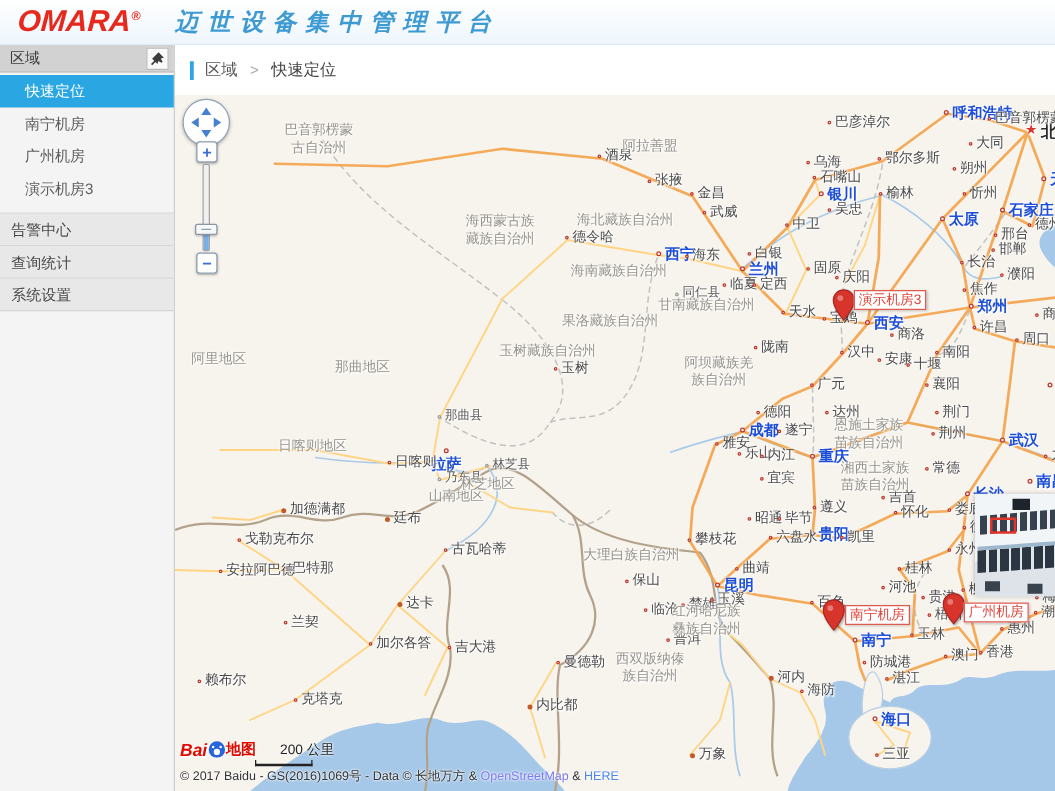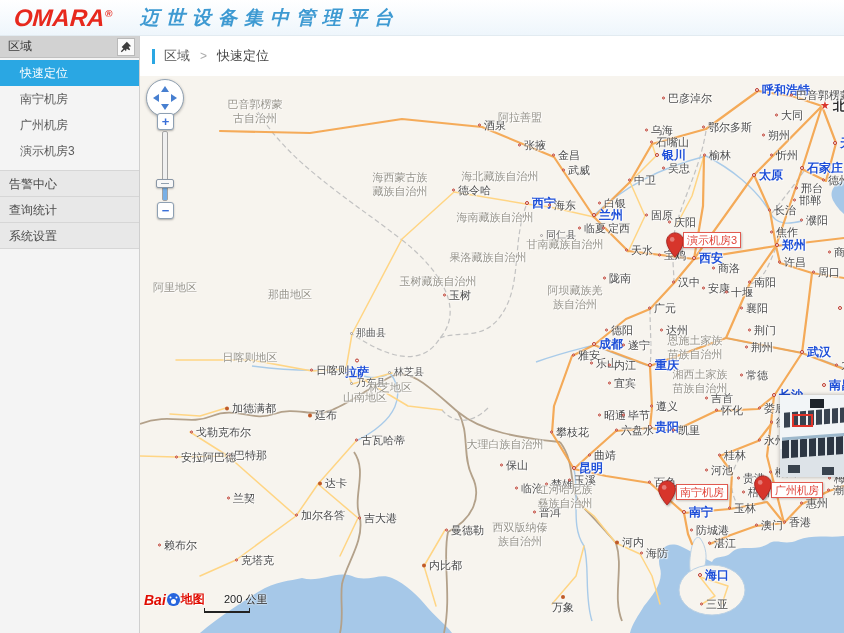--- a/index.html
+++ b/index.html
@@ -756,21 +756,21 @@
         <span class="tx">加德满都</span>
       </div>
       <div class="mlabel cap2" style="left: 178px; top: 407px;">
         <span class="dot"></span>
         <span class="tx">达卡</span>
       </div>
       <div class="mlabel cap2" style="left: 475px; top: 466px;">
         <span class="dot"></span>
         <span class="tx">河内</span>
       </div>
-      <div class="mlabel cap2" style="left: 412px; top: 528px; flex-direction: column;">
+      <div class="mlabel cap2" style="left: 412px; top: 528px;">
         <span class="dot"></span>
         <span class="tx">万象</span>
       </div>
       <div class="mlabel cap2" style="left: 282px; top: 489px;">
         <span class="dot"></span>
         <span class="tx">内比都</span>
       </div>
       <div class="mlabel area" style="left: 35px; top: 212px;">阿里地区</div>
       <div class="mlabel area" style="left: 150px; top: 219px;">那曲地区</div>
       <div class="mlabel area" style="left: 110px; top: 282px;">日喀则地区</div>
@@ -841,13 +841,16 @@
 
   <div class="baidu-logo">
     <span class="bai-txt">Bai</span>
     <span class="paw"></span>
     <span class="ditu-txt">地图</span>
   </div>
   <div class="scale-ctl">
     <div class="scale-txt">200 公里</div>
     <div class="scale-bar"></div>
   </div>
+  <div class="attribution">
+    <span>© 2017 Baidu - GS(2016)1069号 - Data © 长地万方 &amp; </span><span class="lnk-osm">OpenStreetMap</span><span> &amp; </span><span class="lnk-here">HERE</span>
+  </div>
 </div>
 
 </body></html>

